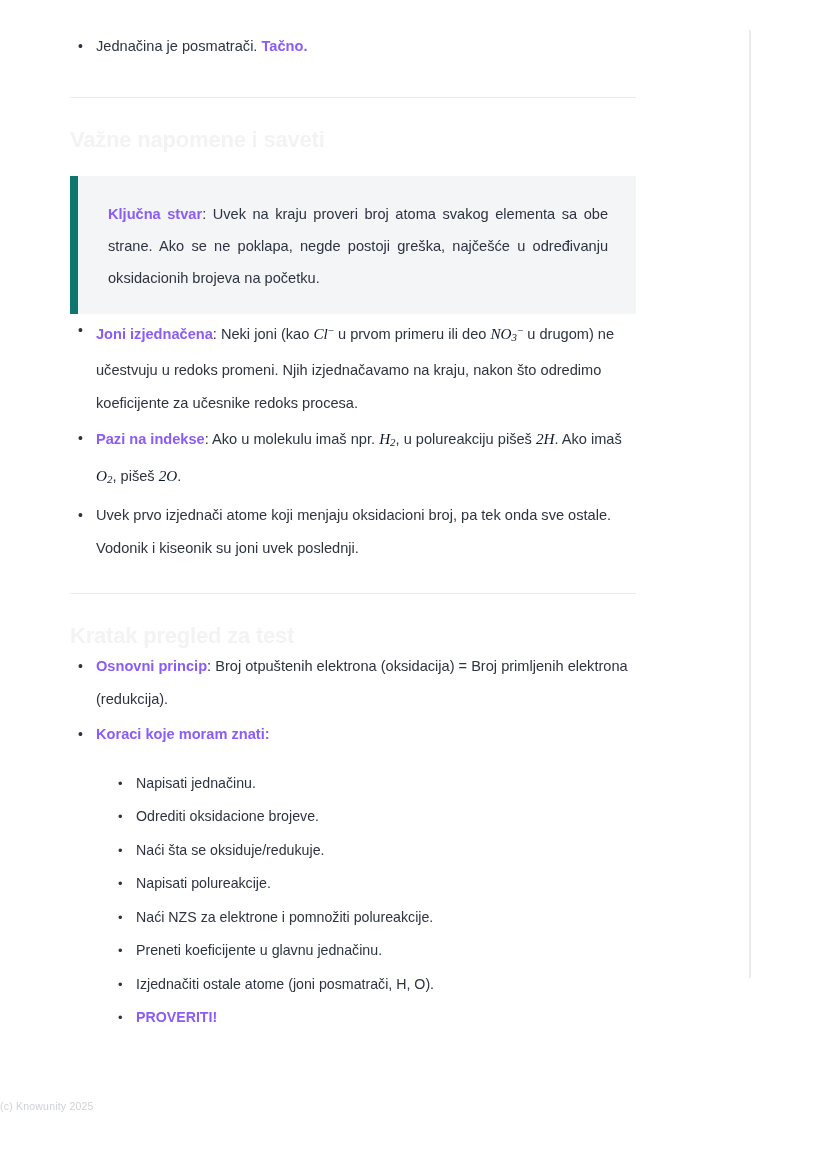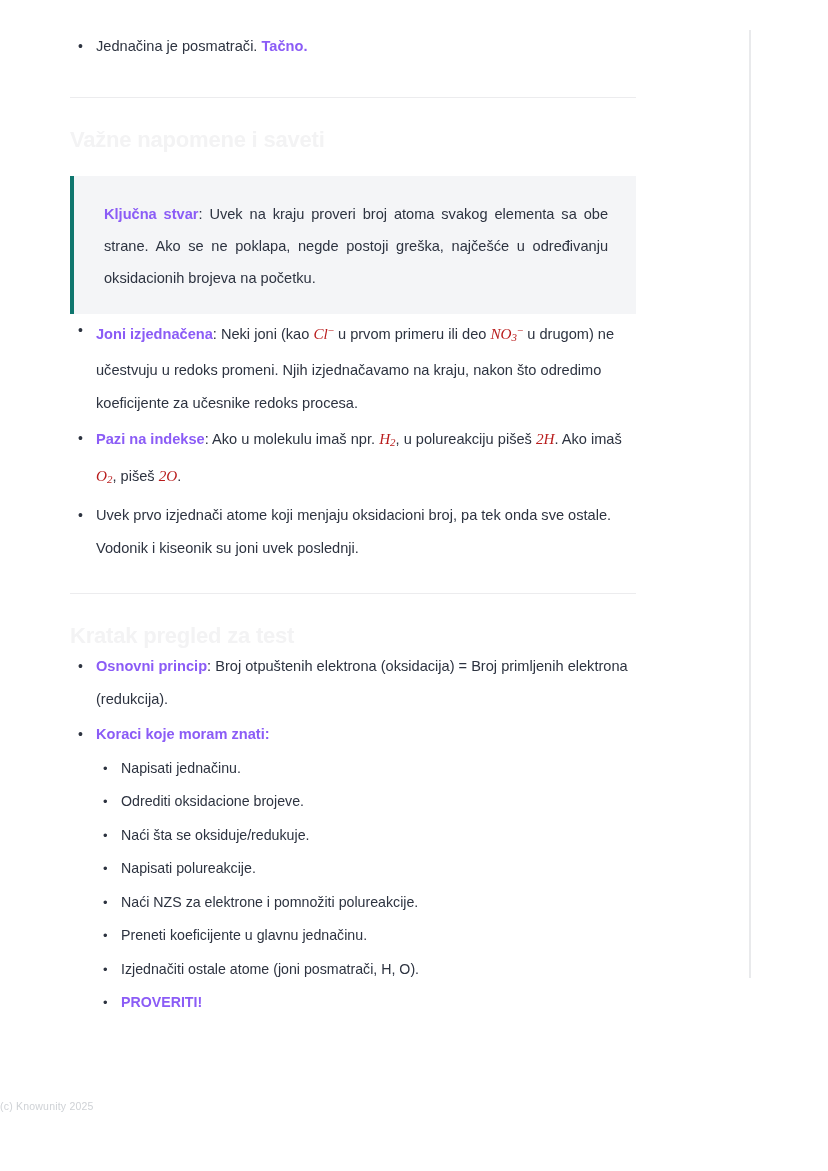--- a/index.html
+++ b/index.html
@@ -64,21 +64,21 @@
     position: absolute;
     left: 8px;
     top: 0;
     font-size: 14px;
     line-height: 33px;
     color: #2d3340;
   }
 
   ul.sub-bullets {
     list-style: none;
-    margin: 1px;
+    margin: 16px;
     padding: 0;
   }
 
   ul.sub-bullets > li {
     position: relative;
     padding-left: 24px;
     font-size: 14.2px;
     line-height: 33.5px;
     color: #2d3340;
   }
@@ -106,38 +106,38 @@
     font-size: 22px;
     font-weight: bold;
     color: #f3f3f4;
     letter-spacing: -0.2px;
     line-height: 28px;
   }
 
   
   .callout {
     background: #f4f5f7;
-    border-left: 4px solid #0f766e;
+    border-left: 8px solid #0f766e;
     padding: 22px 28px 20px 30px;
     width: 566px;
   }
 
   .callout p {
     font-size: 14.6px;
     line-height: 32px;
     color: #2d3340;
     text-align: justify;
   }
 
   
   .math {
     font-family: "Liberation Serif", "DejaVu Serif", serif;
     font-style: italic;
     font-size: 15.2px;
-    color: #b91c1c;
+    color: #0f172a;
     white-space: nowrap;
   }
   .math sub {
     font-size: 0.72em;
     vertical-align: -0.22em;
     font-style: italic;
   }
   .math sup {
     font-size: 0.72em;
     vertical-align: 0.42em;

